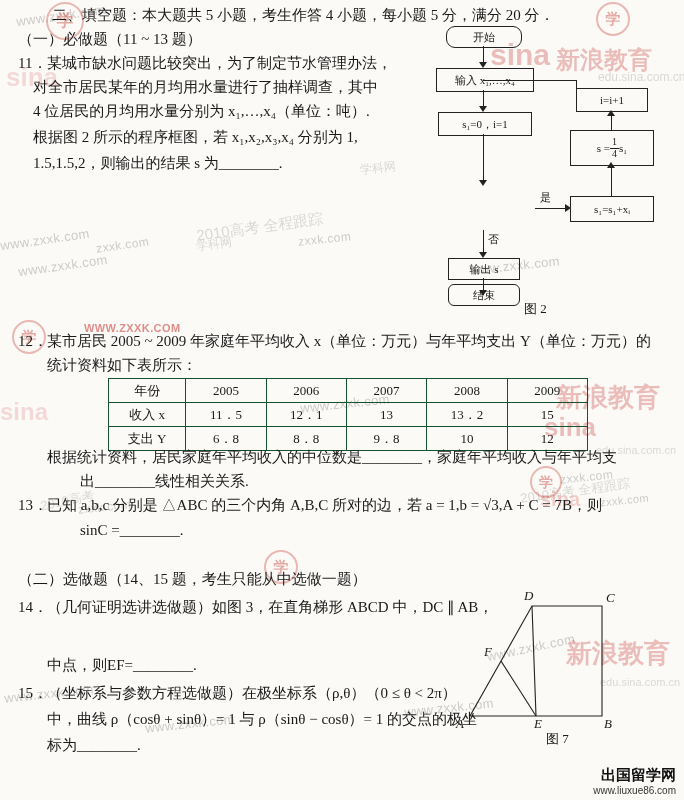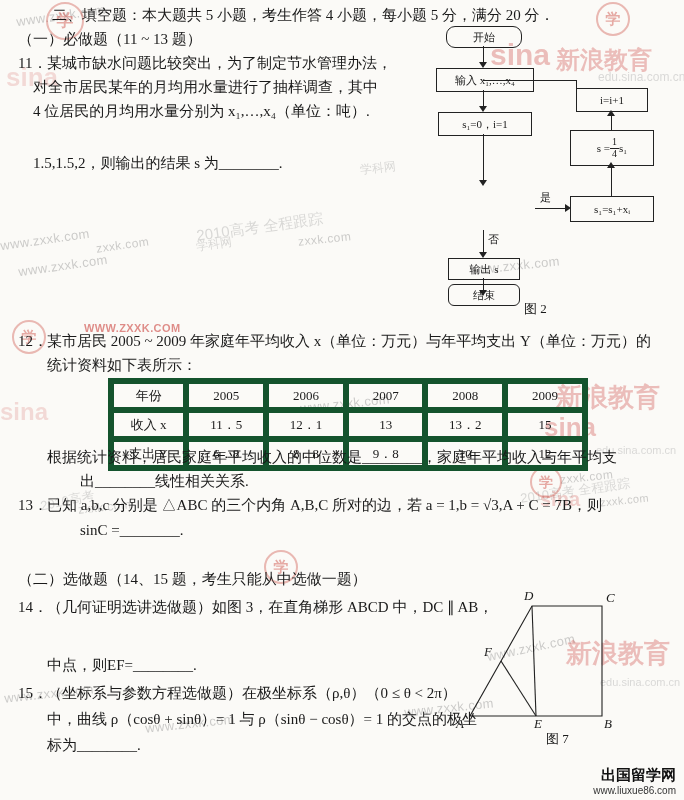--- a/index.html
+++ b/index.html
@@ -58,21 +58,21 @@
   .ar-d{border-left:4px solid transparent;border-right:4px solid transparent;border-top:6px solid #222;}
   .ar-r{border-top:4px solid transparent;border-bottom:4px solid transparent;border-left:6px solid #222;}
   .ar-u{border-left:4px solid transparent;border-right:4px solid transparent;border-bottom:6px solid #222;}
 
   
   table.stat{
     position:absolute;border-collapse:collapse;font-size:13px;
     font-family:"Liberation Serif",serif;
   }
   table.stat td{
-    border:6px solid #14532d;text-align:center;padding:2px 6px;height:19px;
+    border:1px solid #14532d;text-align:center;padding:2px 6px;height:19px;
   }
 
   
   .fig3{position:absolute;}
 
   
   .footer{
     position:absolute;right:8px;bottom:4px;text-align:right;
     font-family:"Liberation Sans",sans-serif;
   }
@@ -129,20 +129,21 @@
   <div class="wm wm-sina" style="left:0px;top:398px;font-size:24px;opacity:.16;">sina</div>
   <div class="wm wm-gray" style="left:360px;top:160px;font-size:12px;transform:rotate(-6deg);">学科网</div>
 
   <div class="t f15" style="left:52px;top:6px;">二、填空题：本大题共 5 小题，考生作答 4 小题，每小题 5 分，满分 20 分．</div>
   <div class="t f15" style="left:18px;top:30px;">（一）必做题（11 ~ 13 题）</div>
 
   <div class="t f15" style="left:18px;top:54px;">11．</div>
   <div class="t f15" style="left:47px;top:54px;">某城市缺水问题比较突出，为了制定节水管理办法，</div>
   <div class="t f15" style="left:33px;top:78px;">对全市居民某年的月均用水量进行了抽样调查，其中</div>
   <div class="t f15" style="left:33px;top:102px;">4 位居民的月均用水量分别为 x₁,…,x₄（单位：吨）.</div>
+  <div class="t f15" style="left:33px;top:128px;">根据图 2 所示的程序框图，若 x₁,x₂,x₃,x₄ 分别为 1,</div>
   <div class="t f15" style="left:33px;top:154px;">1.5,1.5,2，则输出的结果 s 为________.</div>
 
   <div class="fc" style="left:400px;top:26px;width:270px;height:270px;">
 
     <div class="box rbox" style="left:46px;top:0px;width:74px;height:20px;">开始</div>
     <div class="ln lnv" style="left:83px;top:20px;height:18px;"></div>
     <div class="arrow ar-d" style="left:79px;top:36px;"></div>
 
     <div class="box" style="left:36px;top:42px;width:96px;height:22px;">输入 x₁,…,x₄</div>
     <div class="ln lnv" style="left:83px;top:64px;height:18px;"></div>

